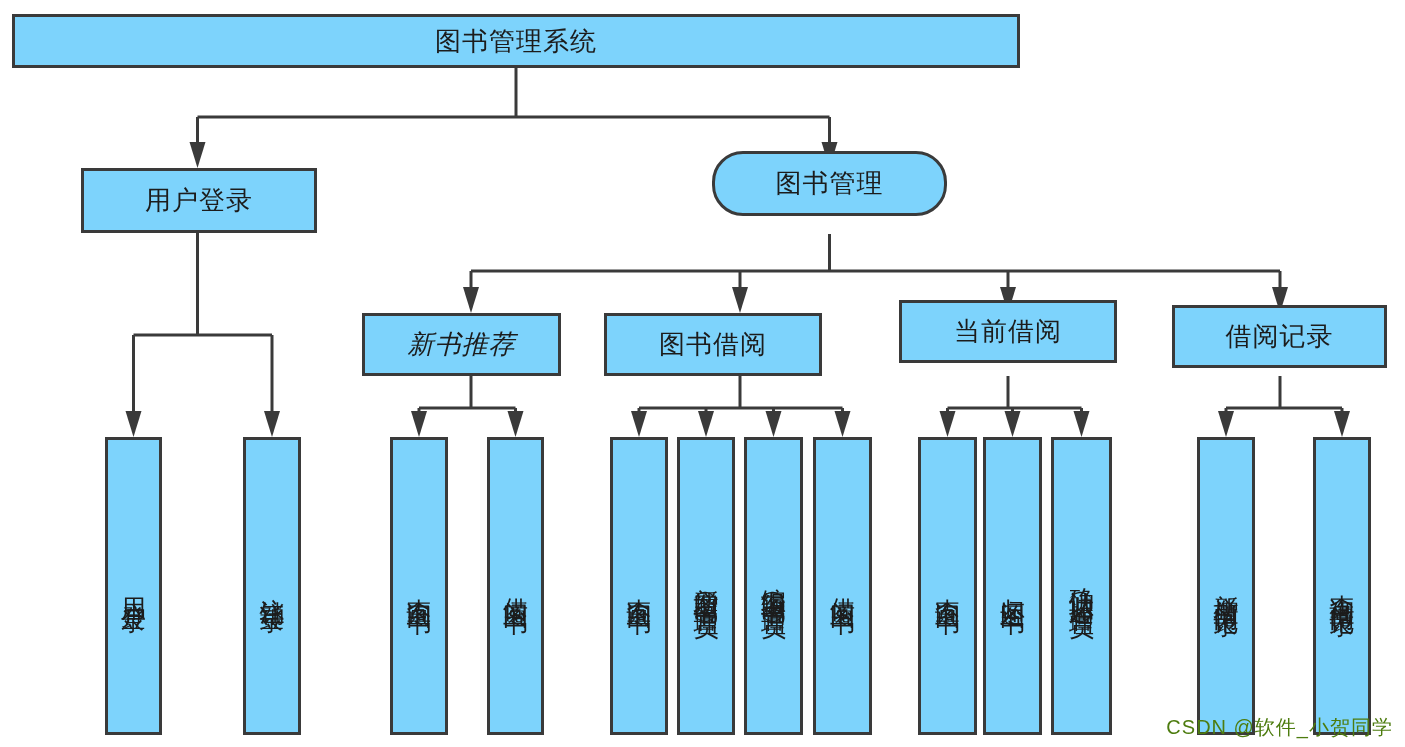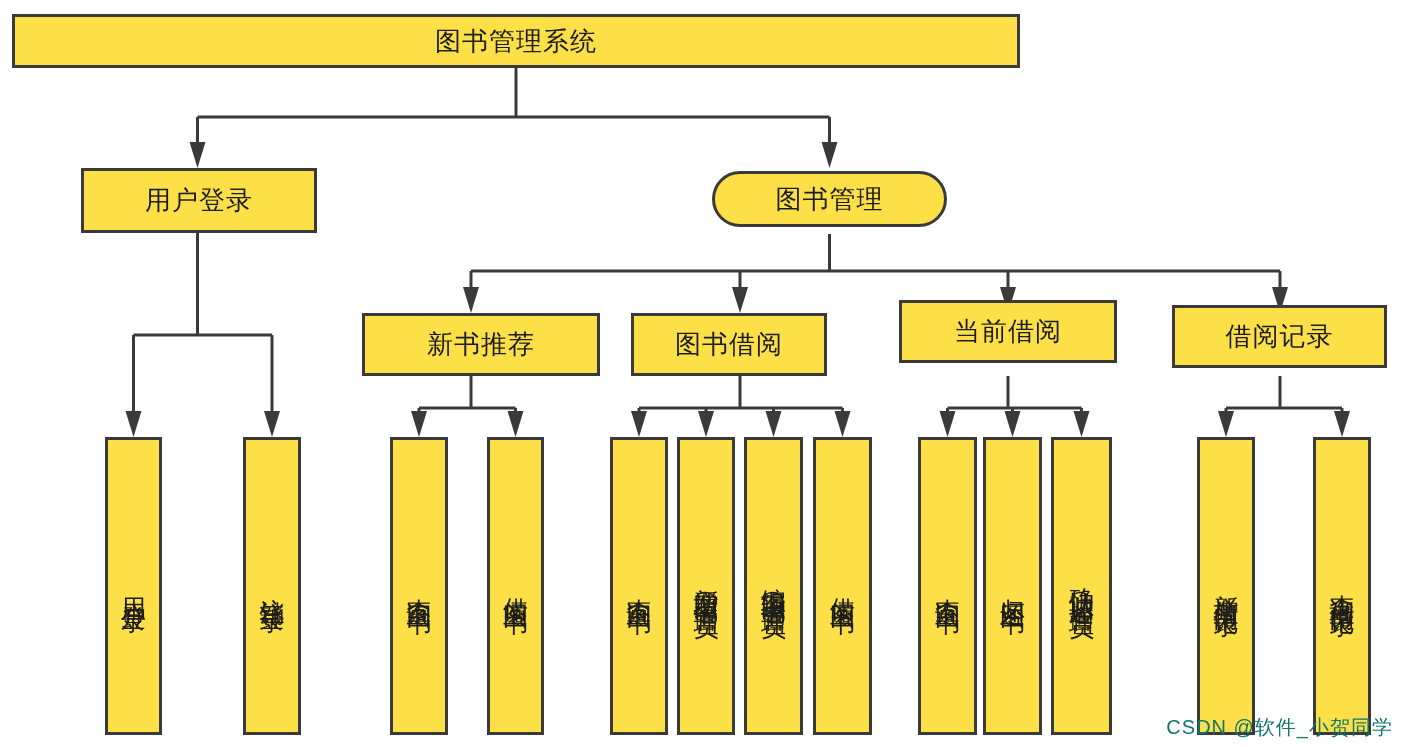--- a/index.html
+++ b/index.html
@@ -14,21 +14,21 @@
     position:absolute; left:0; top:0;
     width:1405px; height:747px;
     pointer-events:none;
   }
   .connectors path { stroke:#3a3a3a; stroke-width:3; fill:none; }
   .connectors polygon { fill:#3a3a3a; stroke:none; }
   .box {
     position:absolute;
     box-sizing:border-box;
     border:3px solid #3a3a3a;
-    background:#fde047;
+    background:#7dd3fc;
     display:flex;
     align-items:center;
     justify-content:center;
     color:#1c1c1c;
   }
   .box.h span {
     font-size:26px;
     letter-spacing:1px;
     white-space:nowrap;
   }
@@ -38,21 +38,21 @@
     font-size:25px;
     letter-spacing:4px;
     line-height:1;
     white-space:nowrap;
   }
   .watermark {
     position:absolute;
     right:12px;
     bottom:6px;
     font-size:20px;
-    color:#0f766e;
+    color:#4d7c0f;
     letter-spacing:1px;
     white-space:nowrap;
   }
 </style>
 </head>
 <body>
 
 <div class="canvas">
 
   <svg class="connectors" viewBox="0 0 1405 747" aria-hidden="true">
@@ -131,28 +131,28 @@
     </g>
   </svg>
 
   <div class="box h" style="left:12px; top:14px; width:1008px; height:54px;">
     <span>图书管理系统</span>
   </div>
 
   <div class="box h" style="left:81px; top:168px; width:236px; height:65px;">
     <span>用户登录</span>
   </div>
-  <div class="box h" style="left:712px; top:171px; width:235px; height:56px;border-radius:31px;">
+  <div class="box h" style="left:712px; top:151px; width:235px; height:65px;border-radius:31px;">
     <span>图书管理</span>
   </div>
 
-  <div class="box h" style="left:362px; top:313px; width:238px; height:63px;">
+  <div class="box h" style="left:362px; top:313px; width:199px; height:63px;font-style:italic;">
     <span>新书推荐</span>
   </div>
-  <div class="box h" style="left:631px; top:313px; width:196px; height:63px;">
+  <div class="box h" style="left:604px; top:313px; width:218px; height:63px;">
     <span>图书借阅</span>
   </div>
   <div class="box h" style="left:899px; top:300px; width:218px; height:63px;">
     <span>当前借阅</span>
   </div>
   <div class="box h" style="left:1172px; top:305px; width:215px; height:63px;">
     <span>借阅记录</span>
   </div>
 
   <div class="box v" style="left:105px; top:437px; width:57px; height:298px;">

